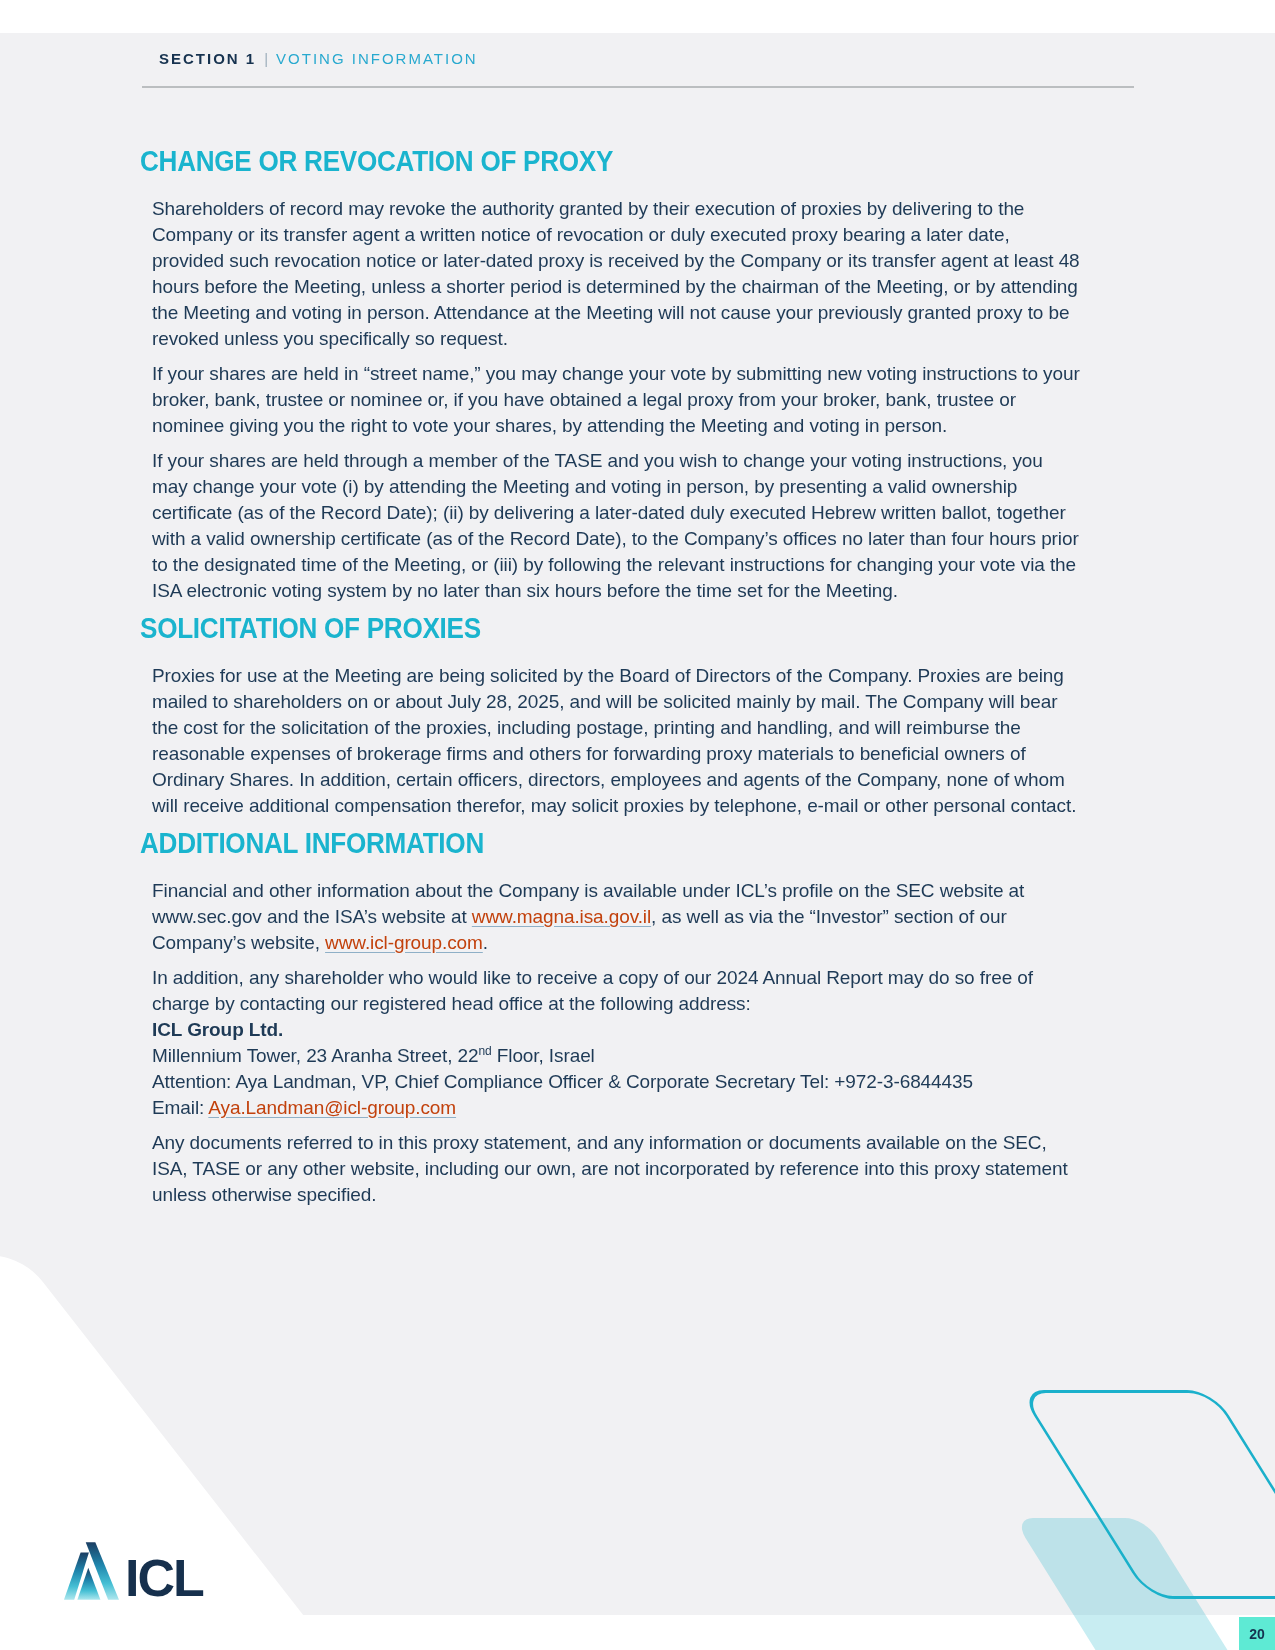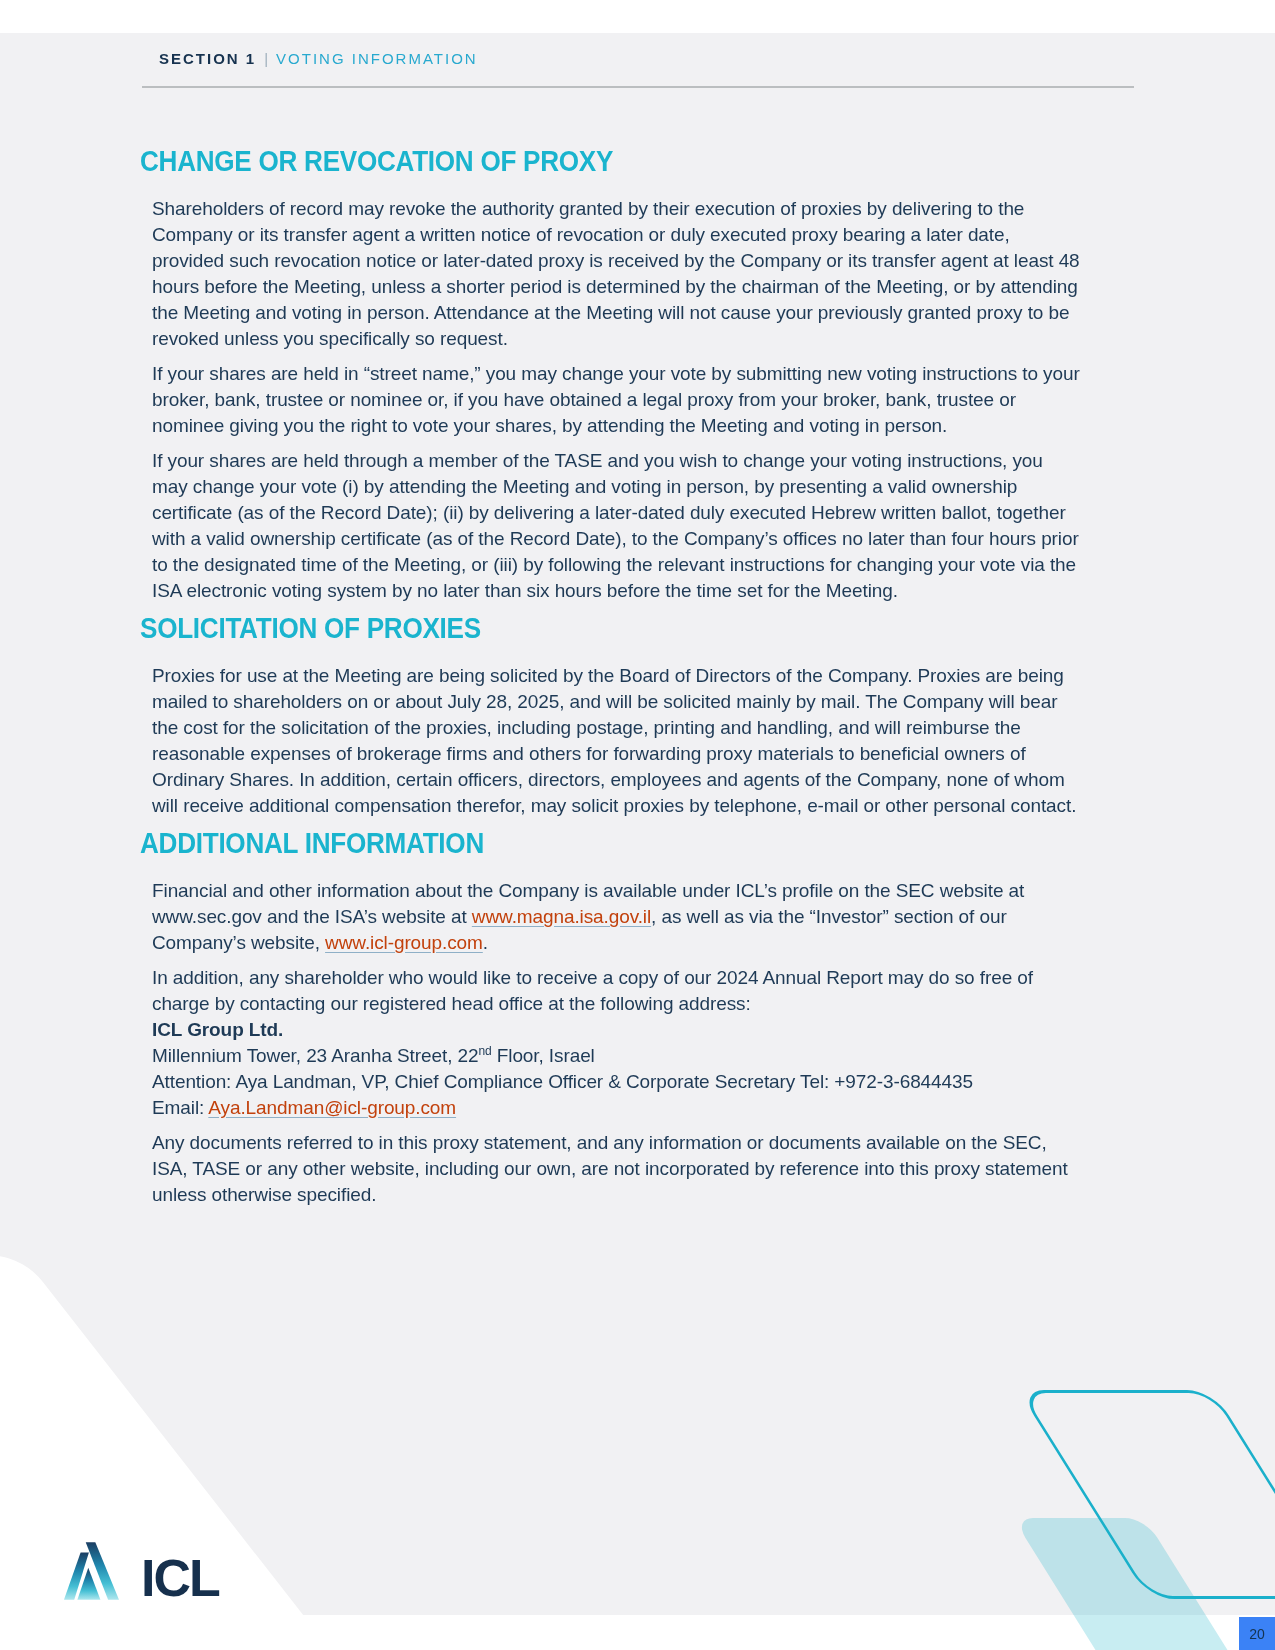--- a/index.html
+++ b/index.html
@@ -27,23 +27,23 @@
     border:3px solid #1bb0cb; border-radius:26px;
     transform:skewX(32deg); transform-origin:0 0;
   }
   .fill-shape {
     position:absolute; left:1013px; top:1518px; width:132px; height:175px;
     background:rgba(26,178,199,0.24); border-radius:20px;
     transform:skewX(32deg); transform-origin:0 0;
   }
   .page-badge {
     position:absolute; right:0; top:1617px; width:36px; height:33px;
-    background:#3b82f6; color:#143350;
+    background:#5eead4; color:#143350;
     display:flex; align-items:center; justify-content:center;
-    font-size:14px; font-weight:400; z-index:3;
+    font-size:14px; font-weight:700; z-index:3;
   }
   .doc-header {
     position:absolute; left:142px; top:50px; z-index:2;
     font-size:15px; letter-spacing:2px; white-space:nowrap;
   }
   .doc-header .sec  { color:#16324f; font-weight:700;margin-left:17px; }
   .doc-header .sep  { color:#9fb0bd; font-weight:400; margin:0 8px; letter-spacing:0; }
   .doc-header .vote { color:#28a9cf; font-weight:500; }
   .rule {
     position:absolute; left:142px; top:86px; width:992px; height:2px;
@@ -65,21 +65,21 @@
   .sup { font-size:12px; vertical-align:super; line-height:0; }
   .link {
     color:#c2410c; text-decoration:underline;
     text-decoration-color:#8fb0c7; text-underline-offset:3px;
     cursor:pointer;
   }
   .date-section { margin-top:50px; margin-left:43px; }
   .date-section .para { max-width:790px; }
   .logo {
     position:absolute; left:55px; top:1542px; z-index:2;
-    display:flex; align-items:flex-end; gap:22px;
+    display:flex; align-items:flex-end; gap:6px;
   }
   .logo-text {
     color:#16304d; font-weight:700; font-size:52px; line-height:0.82;
     letter-spacing:-2px;
   }
 </style>
 </head>
 <body>
 
 <div class="bg-gray"></div>

